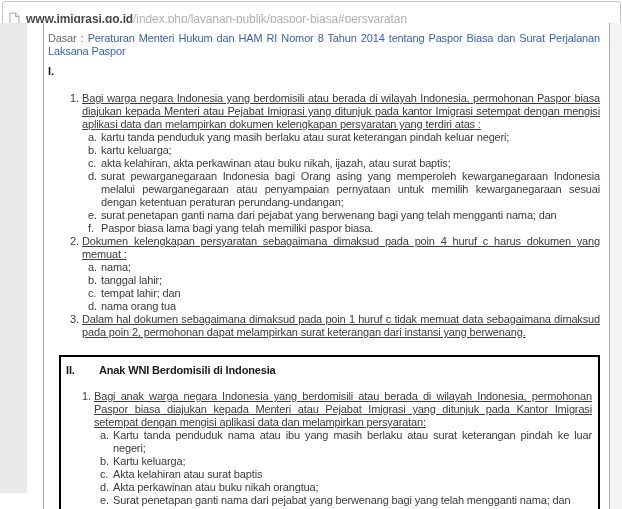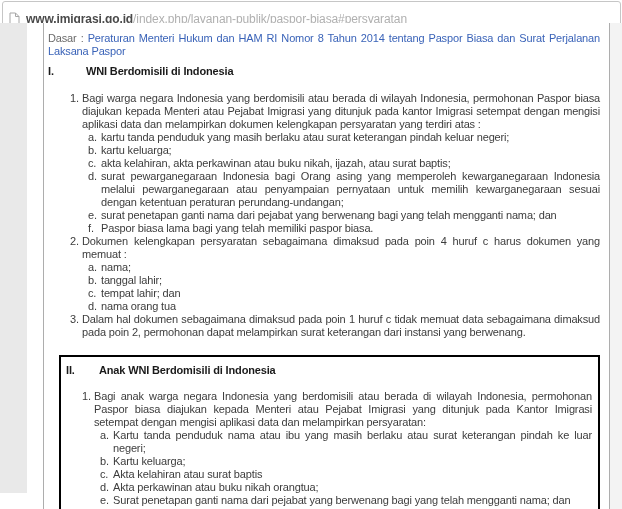--- a/index.html
+++ b/index.html
@@ -32,21 +32,21 @@
   
   .dasar { margin-bottom:7px; }
   .dasar .lbl { color:#6a6a6a; }
   .dasar a { color:#3a63b8; text-decoration:none; cursor:pointer; }
 
   .sec-head { display:flex; font-weight:bold; color:#1a1a1a; margin:6px 0 14px 0; text-align:left; }
   .sec-head .num { width:38px; flex:none; }
 
   .item { display:flex; margin-left:22px; }
   .item > .m { width:12px; flex:none; }
-  .item > .t { flex:1; }
+  .item > .t { flex:1;text-decoration:underline; }
 
   .sub { display:flex; margin-left:40px; }
   .sub > .m { width:13px; flex:none; }
   .sub > .t { flex:1; }
 
   
   .box {
     border:2px solid #000; margin:16px 0 0 11px; width:541px;
     padding:6px 6px 3px 5px; background:#fff;
   }
@@ -72,21 +72,20 @@
 
   <div class="content">
 
     <div class="dasar">
       <span class="lbl">Dasar :</span>
       <a>Peraturan Menteri Hukum dan HAM RI Nomor 8 Tahun 2014 tentang Paspor Biasa dan Surat Perjalanan Laksana Paspor</a>
     </div>
 
     <div class="sec-head">
       <span class="num">I.</span>
-      <span>WNI Berdomisili di Indonesia</span>
     </div>
 
     <div class="item">
       <span class="m">1.</span>
       <span class="t">Bagi warga negara Indonesia yang berdomisili atau berada di wilayah Indonesia, permohonan Paspor biasa diajukan kepada Menteri atau Pejabat Imigrasi yang ditunjuk pada kantor Imigrasi setempat dengan mengisi aplikasi data dan melampirkan dokumen kelengkapan persyaratan yang terdiri atas :</span>
     </div>
     <div class="sub">
       <span class="m">a.</span>
       <span class="t">kartu tanda penduduk yang masih berlaku atau surat keterangan pindah keluar negeri;</span>
     </div>

